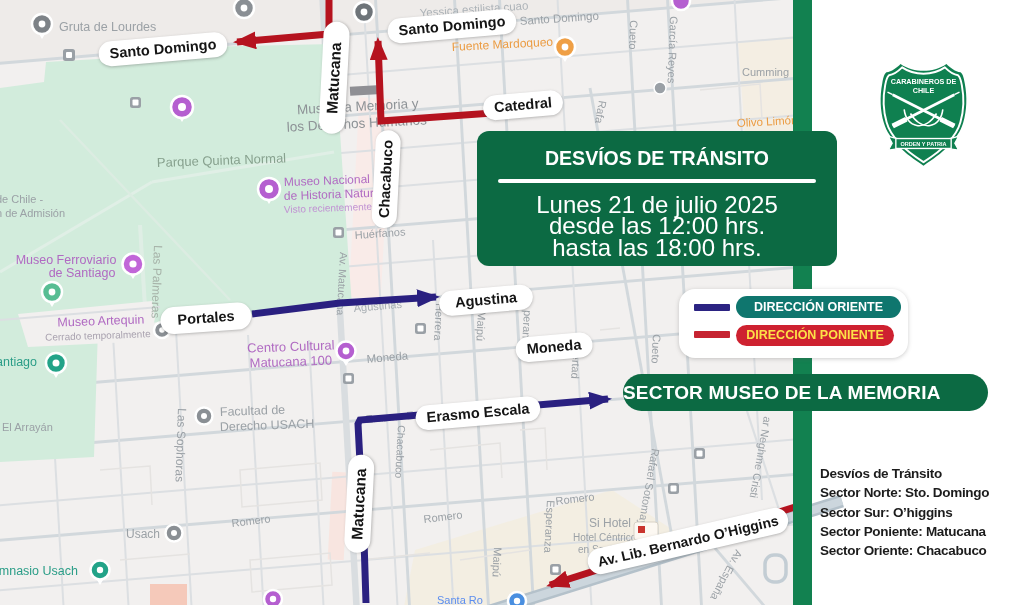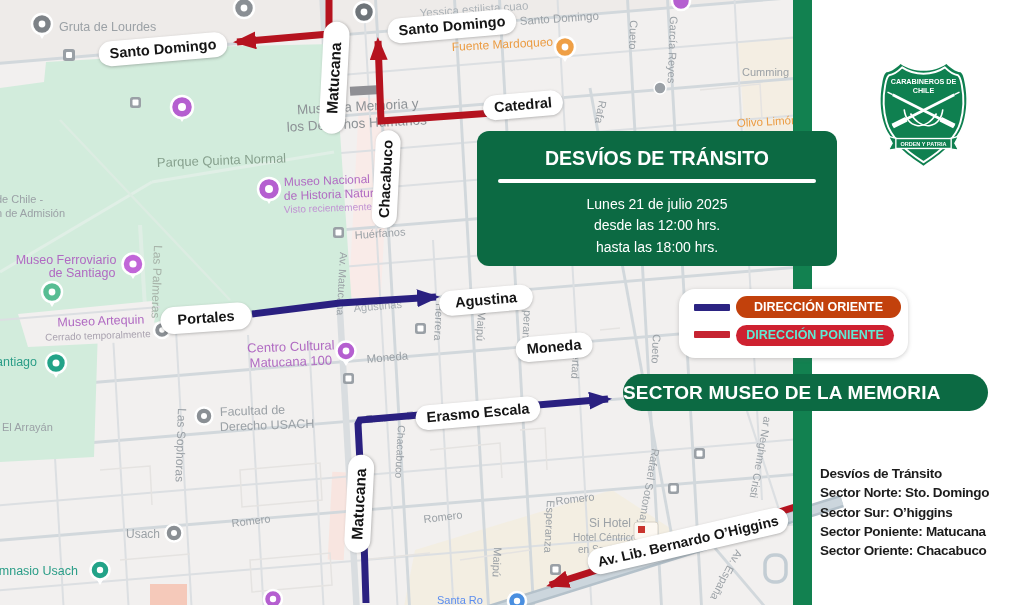--- a/index.html
+++ b/index.html
@@ -336,32 +336,32 @@
 <div class="pill" style="left:359px;top:504px;transform:translate(-50%,-50%) rotate(-87deg);font-size:15.5px;padding:5px 13px;">Matucana</div>
 
 <div class="pill" style="left:688px;top:541px;transform:translate(-50%,-50%) rotate(-13deg);font-size:14px;padding:6px 10px;border-radius:16px;">Av. Lib. Bernardo O’Higgins</div>
 
 <div class="gbox" style="left:477px;top:131px;width:360px;height:135px;border-radius:12px;text-align:center;">
 
   <div style="font-weight:bold;font-size:19.5px;letter-spacing:0px;margin-top:16px;">DESVÍOS DE TRÁNSITO</div>
 
   <div style="width:318px;height:3.5px;background:#fff;border-radius:2px;margin:9px auto 11px;"></div>
 
-  <div style="font-size:14px;line-height:21.5px;">Lunes 21 de julio 2025<br>desde las 12:00 hrs.<br>hasta las 18:00 hrs.</div>
+  <div style="font-size:24px;line-height:21.5px;">Lunes 21 de julio 2025<br>desde las 12:00 hrs.<br>hasta las 18:00 hrs.</div>
 </div>
 
 <div style="position:absolute;left:679px;top:289px;width:229px;height:69px;background:#fff;border-radius:16px;box-shadow:0 1px 4px rgba(90,90,90,.3);"></div>
 
 <div style="position:absolute;left:694px;top:303.5px;width:36px;height:7.5px;background:#2b2382;border-radius:1px;"></div>
 
-<div style="position:absolute;left:736px;top:296px;width:165px;height:21.5px;background:#c2410c;border-radius:11px;color:#fff;font-weight:bold;font-size:12.5px;text-align:center;line-height:22px;">DIRECCIÓN ORIENTE</div>
+<div style="position:absolute;left:736px;top:296px;width:165px;height:21.5px;background:#0f766e;border-radius:11px;color:#fff;font-weight:bold;font-size:12.5px;text-align:center;line-height:22px;">DIRECCIÓN ORIENTE</div>
 
 <div style="position:absolute;left:694px;top:330.5px;width:36px;height:7.5px;background:#c62331;border-radius:1px;"></div>
 
-<div style="position:absolute;left:736px;top:324.5px;width:158px;height:21px;background:#ce2130;border-radius:10.5px;color:#5eead4;font-weight:bold;font-size:12.5px;text-align:center;line-height:21px;">DIRECCIÓN PONIENTE</div>
+<div style="position:absolute;left:736px;top:324.5px;width:158px;height:21px;background:#ce2130;border-radius:10.5px;color:#fde047;font-weight:bold;font-size:12.5px;text-align:center;line-height:21px;">DIRECCIÓN PONIENTE</div>
 
 <div class="gbox" style="left:623px;top:374px;width:365px;height:37px;border-radius:18.5px;font-weight:bold;font-size:19px;letter-spacing:.2px;text-align:left;line-height:37px;">SECTOR MUSEO DE LA MEMORIA</div>
 
 <svg width="95" height="104" viewBox="0 0 91 99" style="position:absolute;left:876px;top:62px;">
 
   <path d="M45.5,99 C28,88 12,74 7.5,58 C4,46 3.5,33 6,20 C7,14 8,11 10,9.5 C15,9 20,5 23.5,1.5 C30,6 38,8 45.5,8 C53,8 61,6 67.5,1.5 C71,5 76,9 81,9.5 C83,11 84,14 85,20 C87.5,33 87,46 83.5,58 C79,74 63,88 45.5,99 Z" fill="#0f8050"></path>
 
   <path d="M45.5,99 C28,88 12,74 7.5,58 C4,46 3.5,33 6,20 C7,14 8,11 10,9.5 C15,9 20,5 23.5,1.5 C30,6 38,8 45.5,8 C53,8 61,6 67.5,1.5 C71,5 76,9 81,9.5 C83,11 84,14 85,20 C87.5,33 87,46 83.5,58 C79,74 63,88 45.5,99 Z" fill="none" stroke="#ffffff" stroke-width="2" transform="translate(45.5,49.5) scale(0.93) translate(-45.5,-49.5)"></path>
 
   <text x="45.5" y="20.5" fill="#fff" font-size="6.9" font-weight="bold" text-anchor="middle" font-family="Liberation Sans, sans-serif">CARABINEROS DE</text>

